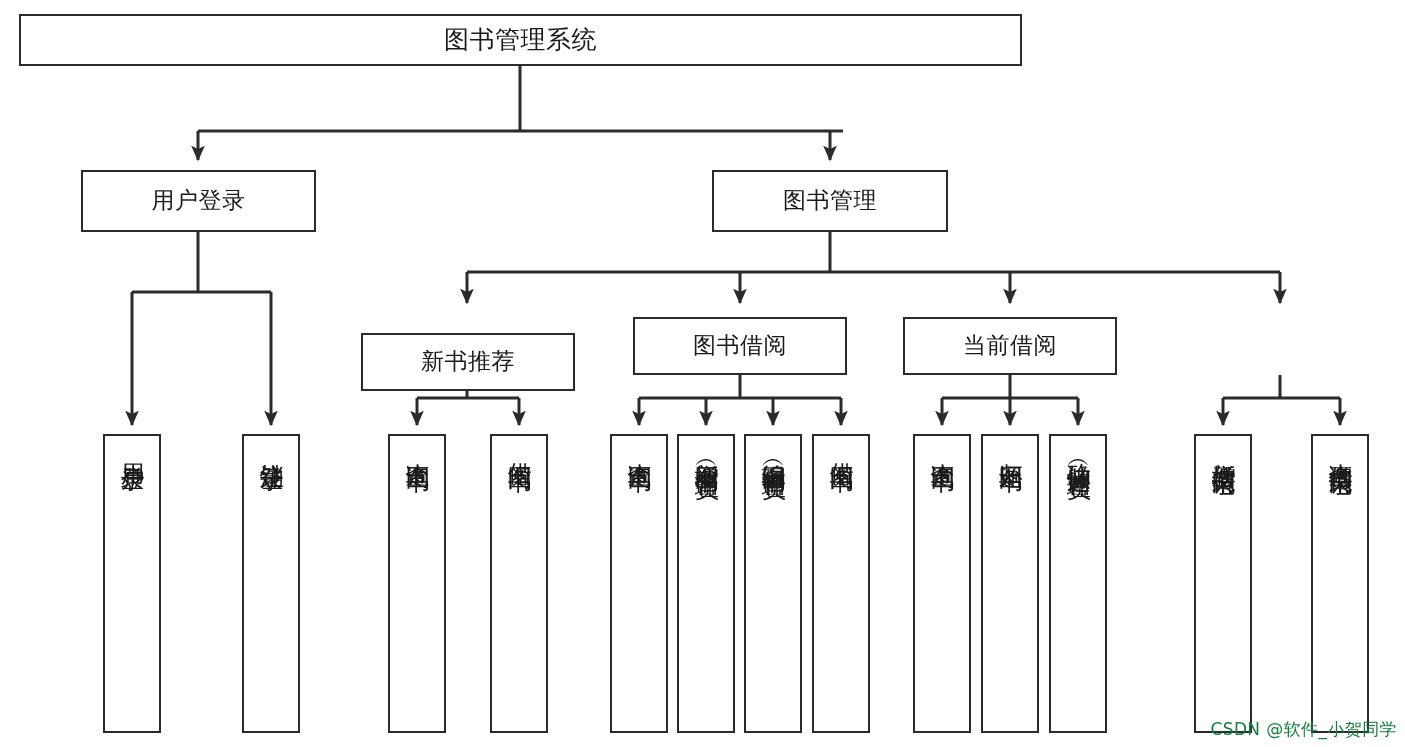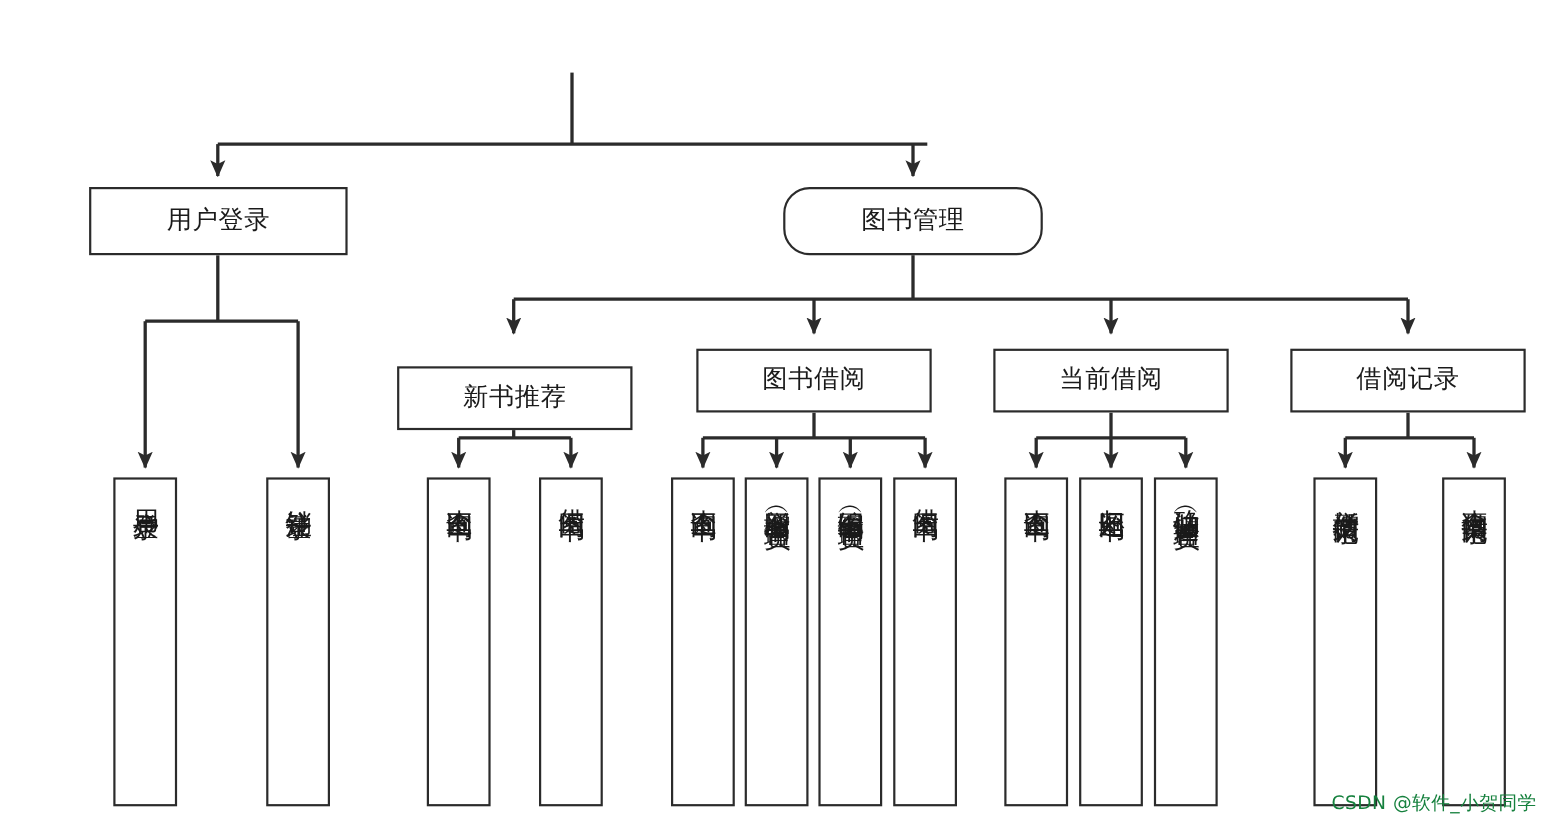--- a/index.html
+++ b/index.html
@@ -118,39 +118,39 @@
       <path d="M 1010 398 L 1010 425" marker-end="url(#arw)"></path>
       <path d="M 1078 398 L 1078 425" marker-end="url(#arw)"></path>
 
       <path d="M 1280 375 L 1280 398"></path>
       <path d="M 1223 398 L 1340 398"></path>
       <path d="M 1223 398 L 1223 425" marker-end="url(#arw)"></path>
       <path d="M 1340 398 L 1340 425" marker-end="url(#arw)"></path>
     </g>
   </svg>
 
+  <div class="node title" style="left:19px; top:14px; width:1003px; height:52px;">
+    <span class="label">图书管理系统</span>
+  </div>
 
   <div class="node" style="left:81px; top:170px; width:235px; height:62px;">
     <span class="label">用户登录</span>
   </div>
-  <div class="node" style="left:712px; top:170px; width:236px; height:62px;border-radius:24px;">
+  <div class="node" style="left:712px; top:170px; width:236px; height:62px;">
     <span class="label">图书管理</span>
   </div>
 
   <div class="node" style="left:361px; top:317px; width:214px; height:58px;margin-top:16px;">
     <span class="label">新书推荐</span>
   </div>
   <div class="node" style="left:903px; top:317px; width:214px; height:58px;">
     <span class="label">当前借阅</span>
   </div>
   <div class="node" style="left:633px; top:317px; width:214px; height:58px;">
     <span class="label">图书借阅</span>
-  </div>
-  <div class="node" style="left:1173px; top:317px; width:214px; height:58px;">
-    <span class="label">借阅记录</span>
   </div>
 
   <div class="node vertical" style="left:103px; top:434px; width:58px; height:299px;">
     <span class="label">用户登录</span>
   </div>
   <div class="node vertical" style="left:242px; top:434px; width:58px; height:299px;">
     <span class="label">注销登录</span>
   </div>
 
   <div class="node vertical" style="left:388px; top:434px; width:58px; height:299px;">

